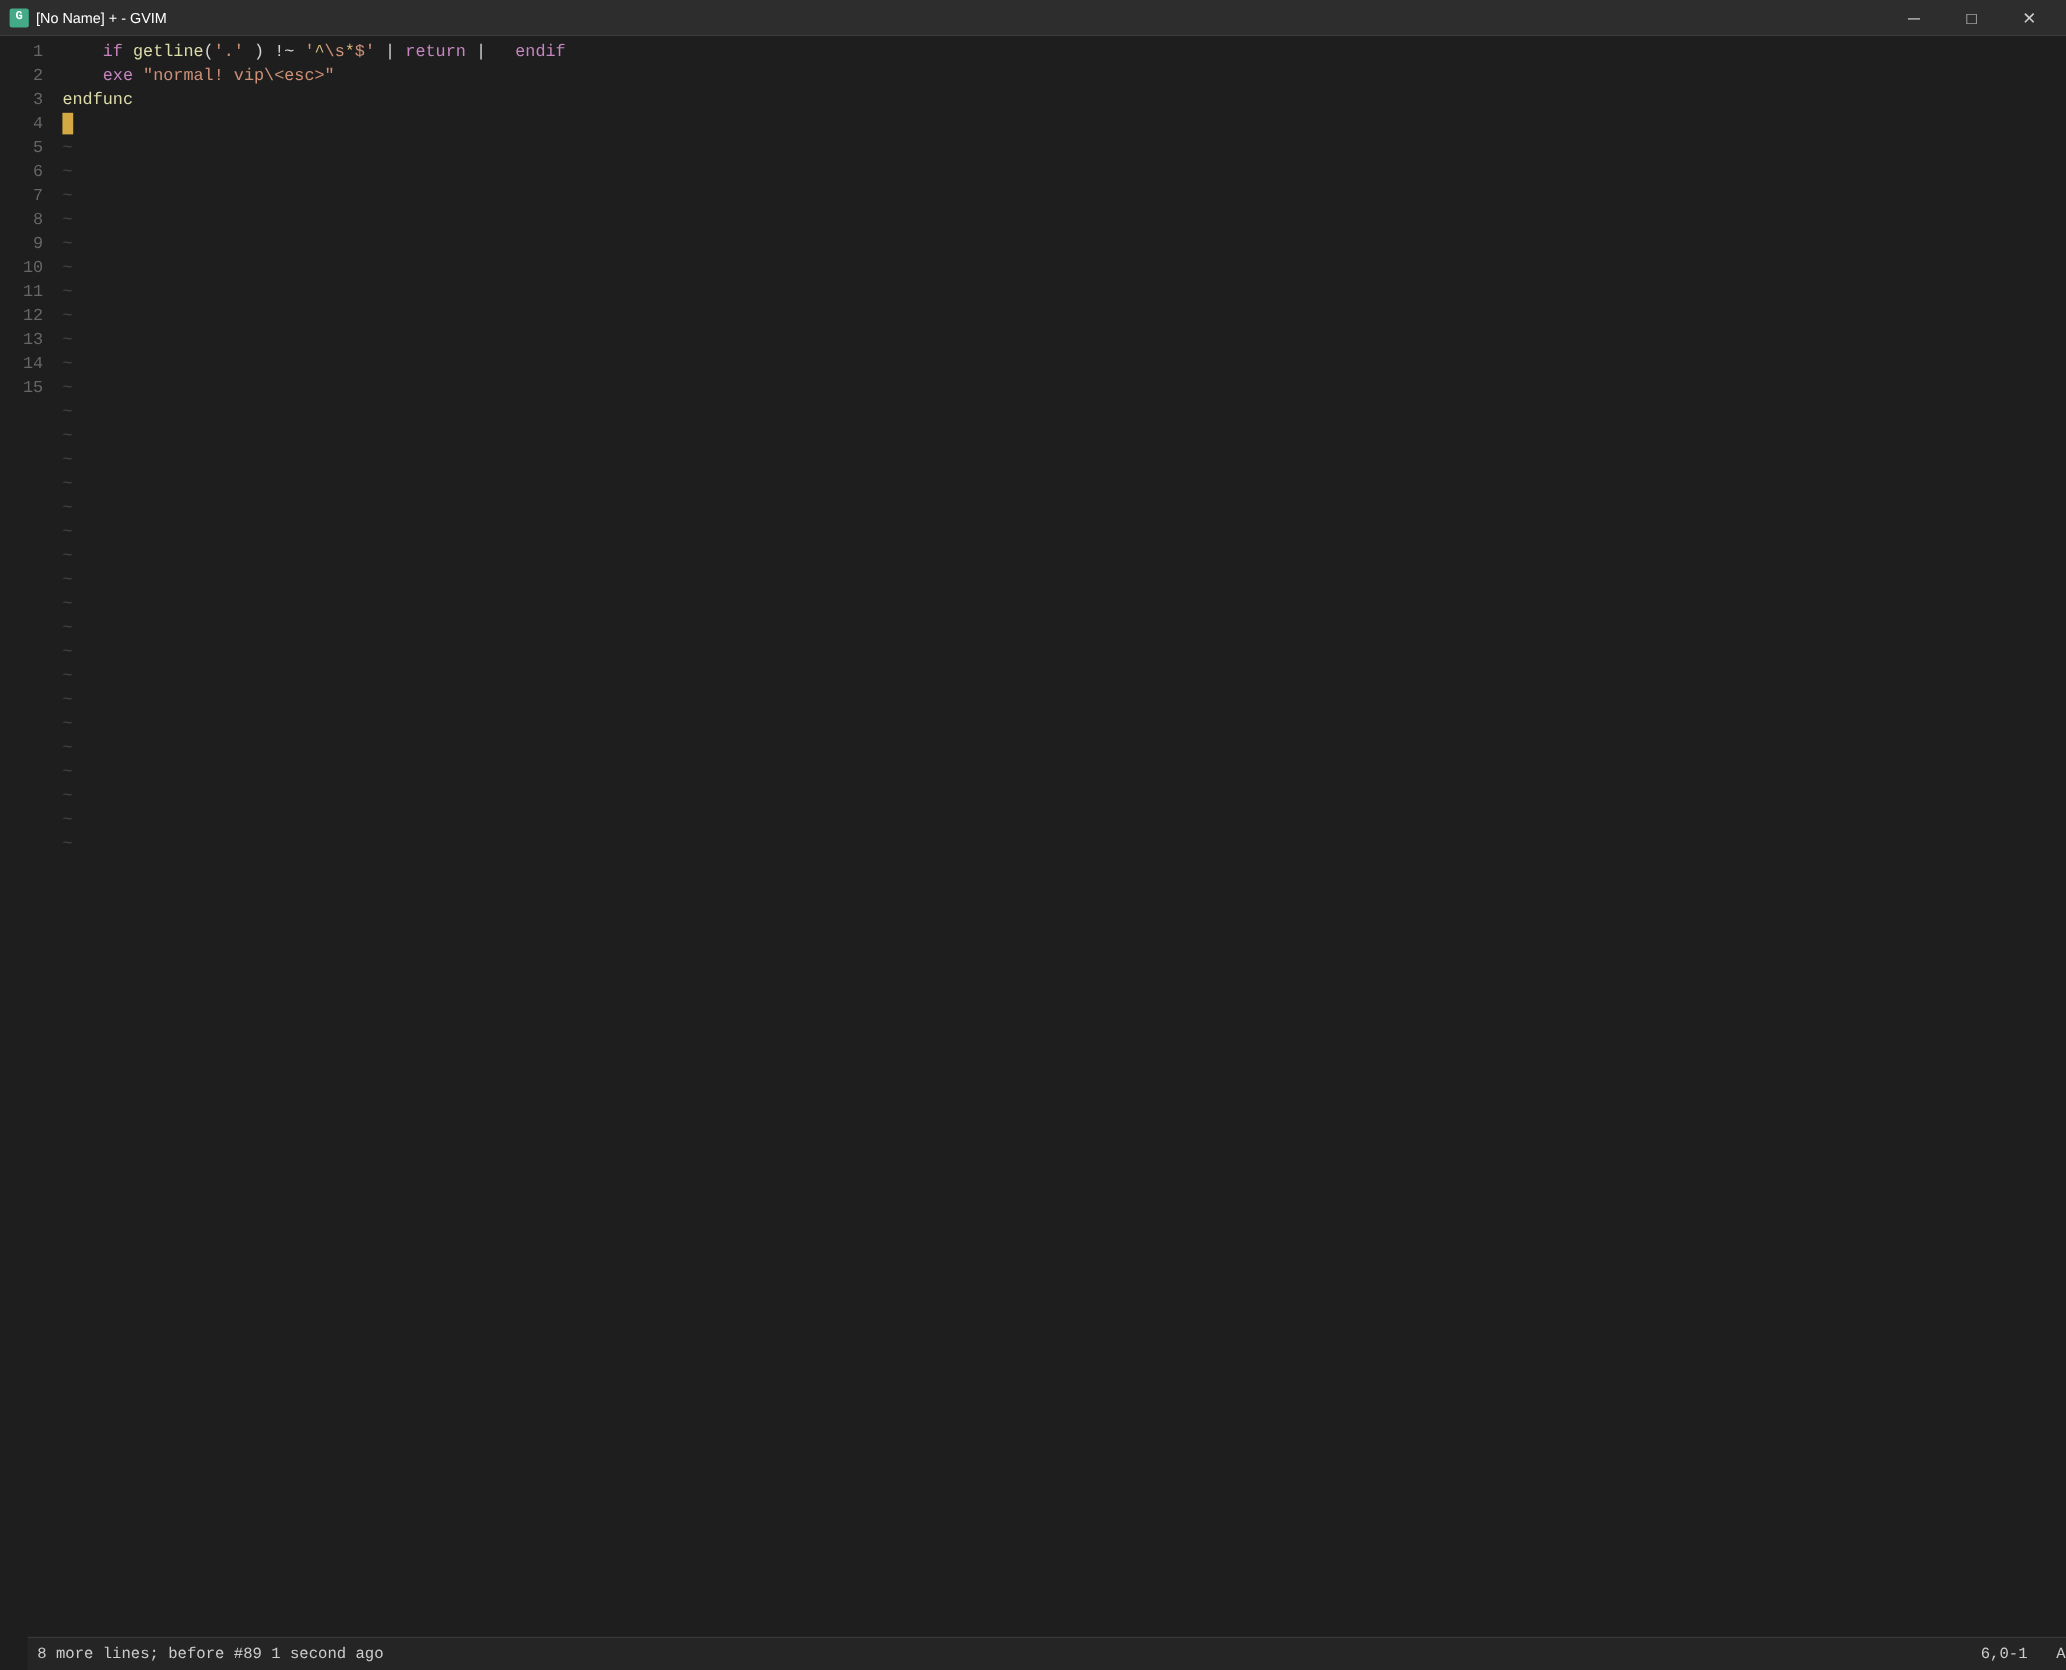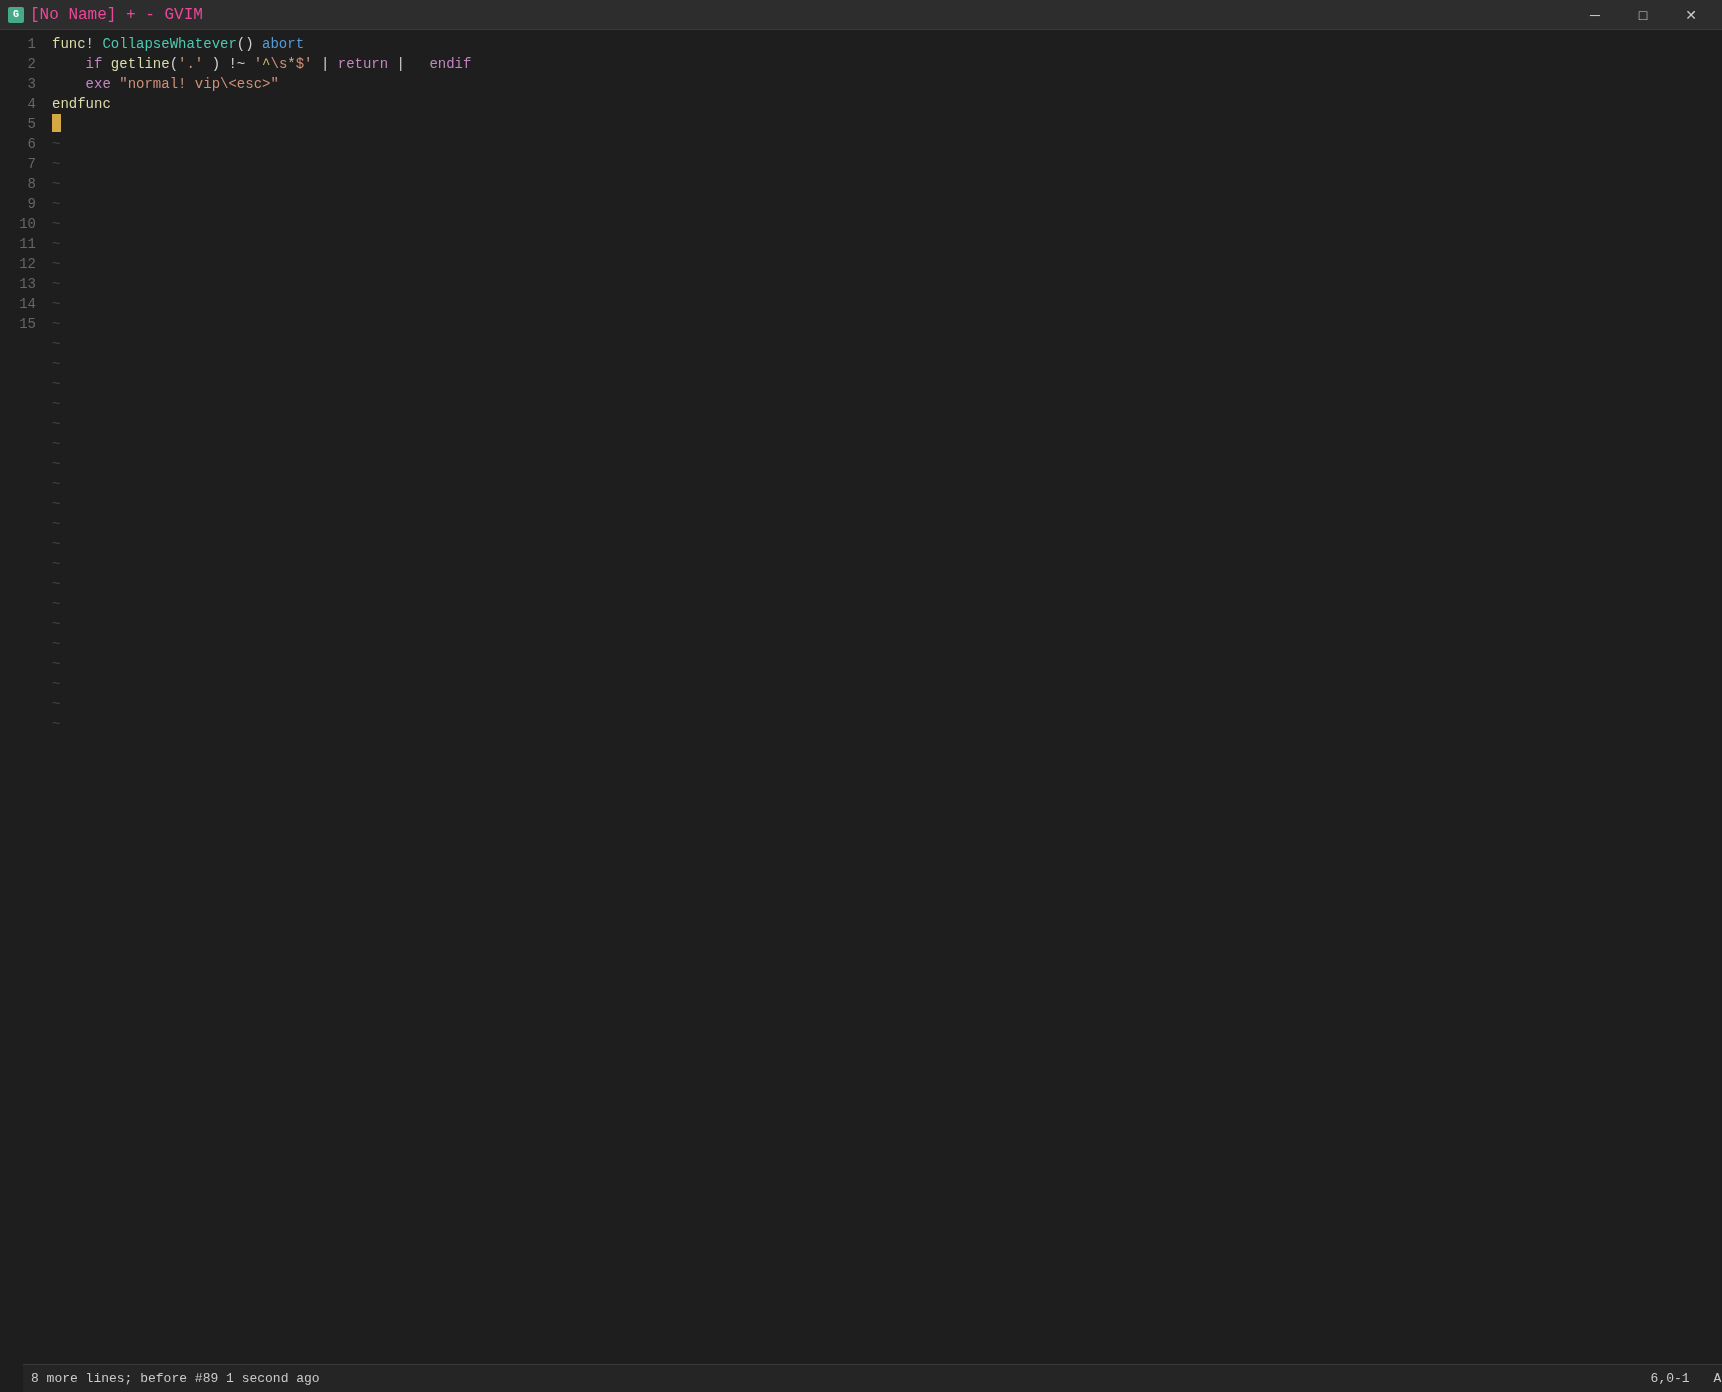--- a/index.html
+++ b/index.html
@@ -41,23 +41,23 @@
       border-radius: 2px;
       display: flex;
       align-items: center;
       justify-content: center;
       font-size: 10px;
       color: #fff;
       font-weight: bold;
     }
 
     #titlebar-title {
-      color: #ec4899;
-      font-size: 16px;
-      font-family: Liberation Mono, monospace;
+      color: #ffffff;
+      font-size: 12px;
+      font-family: Liberation Sans, sans-serif;
     }
 
     #titlebar-controls {
       display: flex;
       align-items: center;
       gap: 2px;
     }
 
     .titlebar-btn {
       width: 46px;
@@ -252,21 +252,20 @@
         <div class="line-num"></div>
         <div class="line-num"></div>
         <div class="line-num"></div>
         <div class="line-num"></div>
         <div class="line-num"></div>
         <div class="line-num"></div>
       </div>
 
     <div id="code-content">
 
-    <div class="code-line"><span class="kw-func">func</span><span class="kw-bang">! </span><span class="func-name">CollapseWhatever</span><span class="operator">() </span><span class="kw-abort">abort</span></div>
         <div class="code-line">    <span class="kw-if">if</span> <span class="builtin">getline</span><span class="operator">(</span><span class="string">'.' </span><span class="operator">)</span> <span class="tilde">!~ </span><span class="pattern">'<span style="color:#d7ba7d">^</span>\s<span style="color:#d7ba7d">*</span>$'</span><span class="operator"> | </span><span class="kw-return">return</span><span class="operator"> | </span><span class="kw-endif">endif</span></div>
         <div class="code-line">    <span class="kw-exe">exe</span> <span class="string">"normal! vip\&lt;esc&gt;"</span></div>
         <div class="code-line"><span class="kw-endfunc">endfunc</span></div>
         <div class="code-line"><span class="cursor-block"></span></div>
         <div class="code-line"></div>
         <div class="code-line"></div>
         <div class="code-line"></div>
         <div class="code-line"></div>
         <div class="code-line"></div>
         <div class="code-line"></div>

